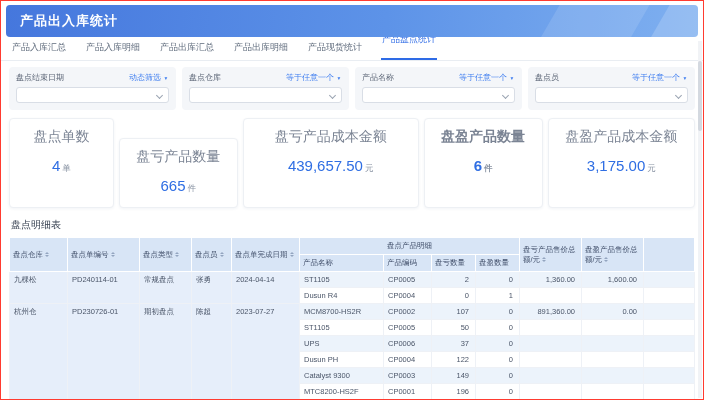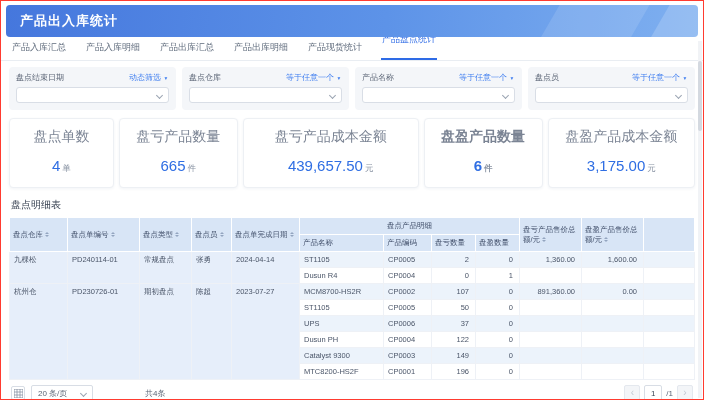--- a/index.html
+++ b/index.html
@@ -37,21 +37,21 @@
   .f-input { position:relative; height:16px; background:#fff; border:1px solid #d9dee6;
              border-radius:3px; cursor:pointer; }
   .chev { position:absolute; right:6px; top:5px; width:5px; height:5px;
           border-right:1px solid #9aa4b2; border-bottom:1px solid #9aa4b2;
           transform:rotate(45deg); }
   
   .stats { display:flex; gap:5px; padding:6px 8px 2px 8px; }
   .stat-card { background:#fff; border:1px solid #edf0f4; border-radius:4px;
                box-shadow:0 1px 3px rgba(30,60,120,.06); text-align:center;
                padding:9px 4px 12px 4px; }
-  .stat-card.w1{flex:1.0;} .stat-card.w2{flex:1.15;} .stat-card.w3{flex:1.75;}
+  .stat-card.w1{flex:1.0;} .stat-card.w2{flex:1.15;margin-top:20px;} .stat-card.w3{flex:1.75;}
   .stat-card.w4{flex:1.15;font-weight:bold;} .stat-card.w5{flex:1.45;}
   .s-label { font-size:14px; color:#7b8494; }
   .s-value { margin-top:11px; color:#2f6ee3; font-size:15px; }
   .s-unit { font-size:8.5px; color:#8a94a4; margin-left:2px; }
   
   .table-section { padding:2px 8px 0 8px; }
   .table-title { font-size:10px; color:#374151; margin:6px 0 5px 2px; }
   table { width:100%; border-collapse:collapse; table-layout:fixed; font-size:7.5px; }
   thead th { background:#d8e5f6; color:#42506b; font-weight:normal;
              border:1px solid #ffffff; padding:3px 3px; text-align:left; }

